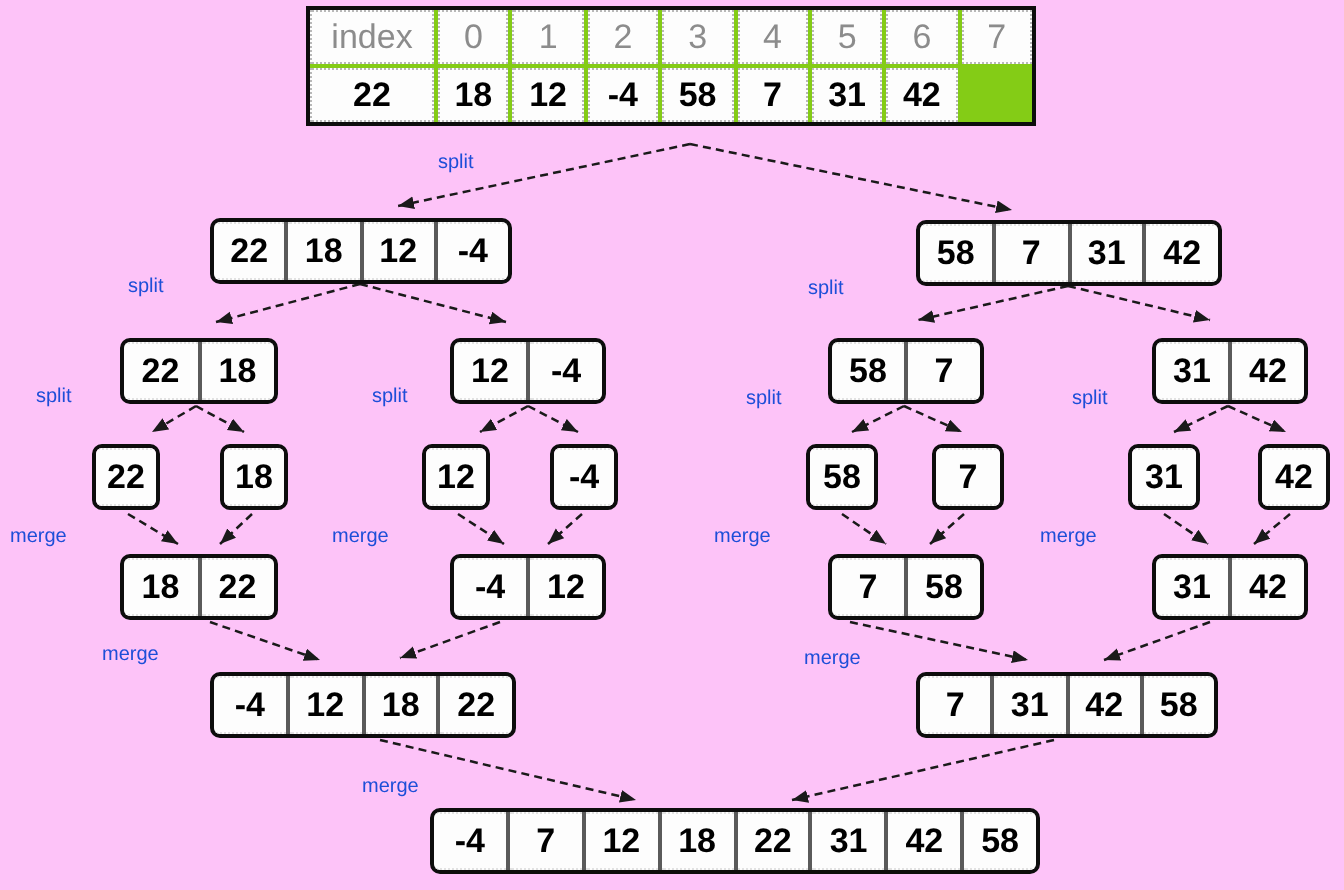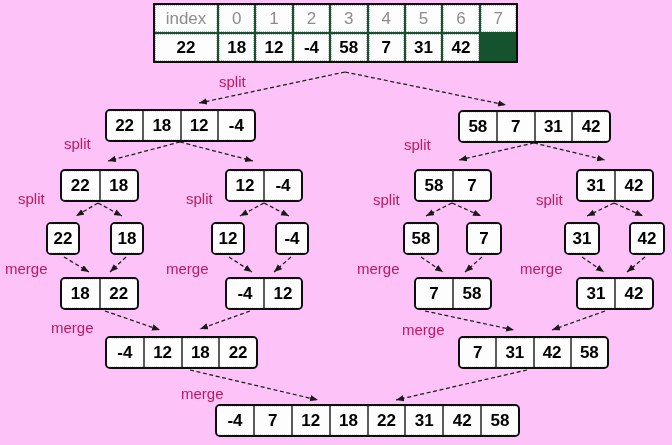--- a/index.html
+++ b/index.html
@@ -19,21 +19,21 @@
   .arrow-line{stroke:#1a1a1a;stroke-width:1.25;stroke-dasharray:4 2.6;fill:none;}
 
   
   .idx-table{
     position:absolute;left:153px;top:3px;z-index:2;
     display:grid;
     grid-template-columns:62px repeat(8,1fr);
     grid-auto-rows:27px;
     gap:2px;
     width:361px;
-    background:#14532d;
+    background:#84cc16;
     border:2px solid #0d0d0d;
   }
   .tcell{
     background:#FDFDFD;
     display:flex;align-items:center;justify-content:center;
     font-size:17px;
     border:1px dotted #b8b8b8;
     box-sizing:border-box;
   }
   .tlabel,.tidx{color:#8C8C8C;}
@@ -56,21 +56,21 @@
     display:flex;align-items:center;justify-content:center;
     font-size:17px;font-weight:bold;color:#000;
     border-top:1px dotted #e2e2e2;
     border-bottom:1px dotted #e2e2e2;
     box-sizing:border-box;
   }
 
   
   .lbl{
     position:absolute;z-index:2;
-    font-size:15px;color:#be185d;line-height:15px;
+    font-size:10px;color:#1d4ed8;line-height:15px;
   }
 </style>
 </head>
 <body>
 
 <div class="stage">
 
   <svg class="arrows" viewBox="0 0 672 445">
     <defs>
       <marker id="ah" markerUnits="userSpaceOnUse" markerWidth="9" markerHeight="8" refX="8" refY="3.2" orient="auto">

